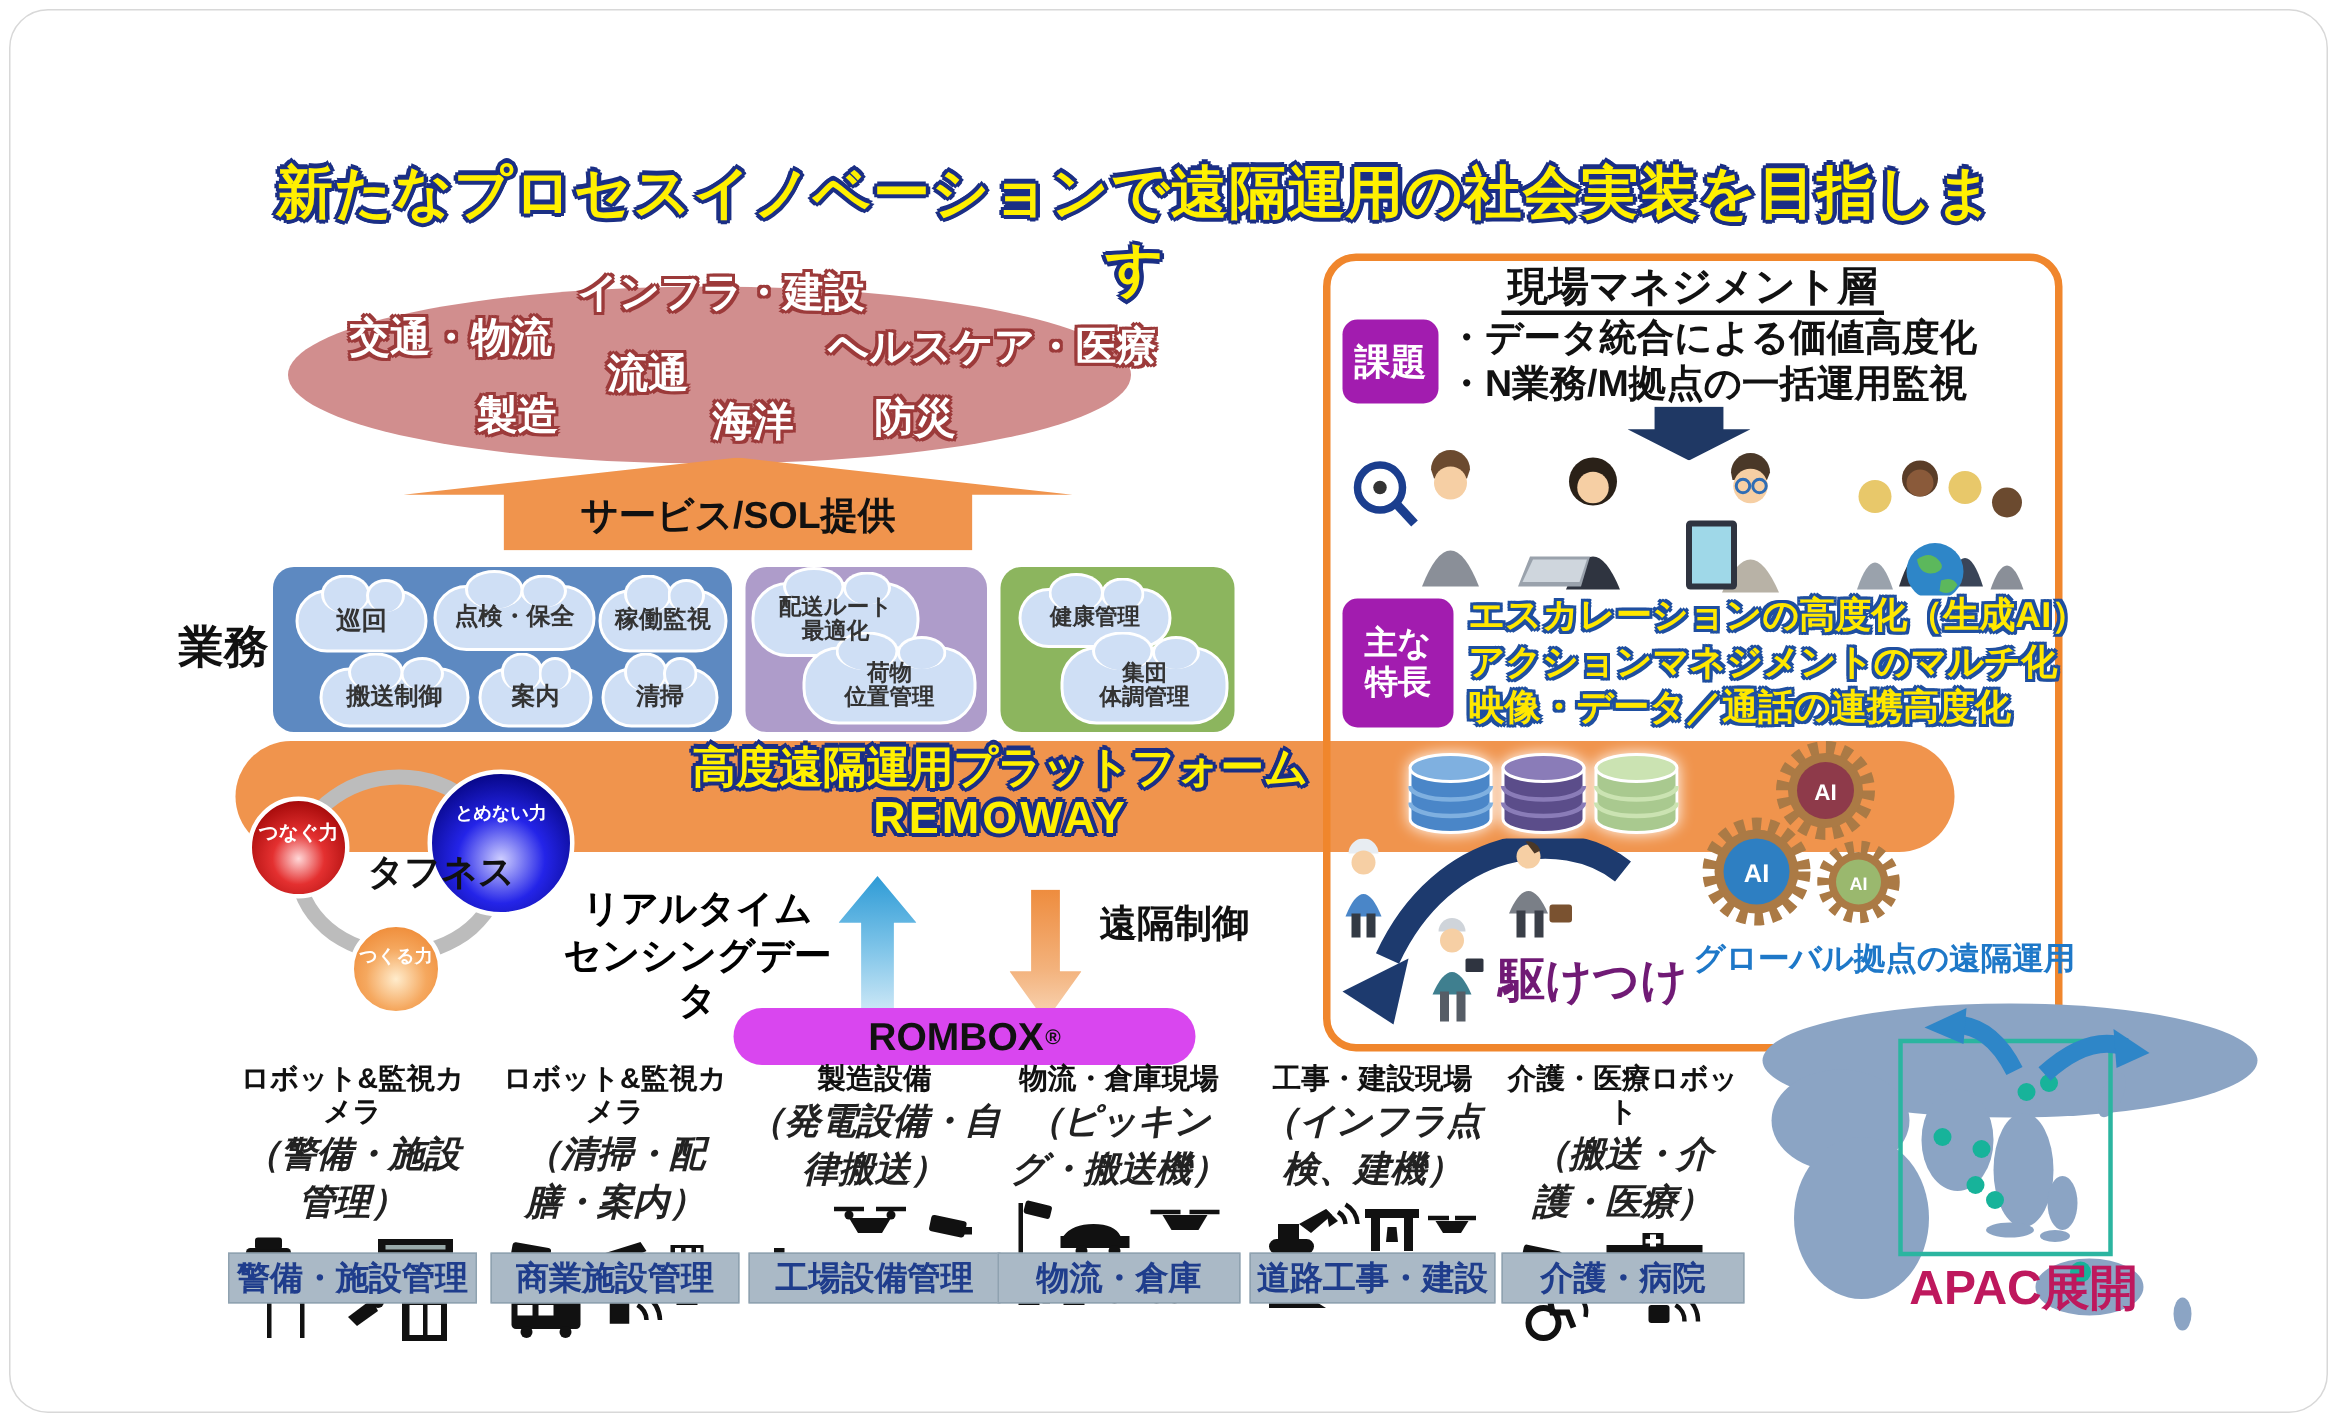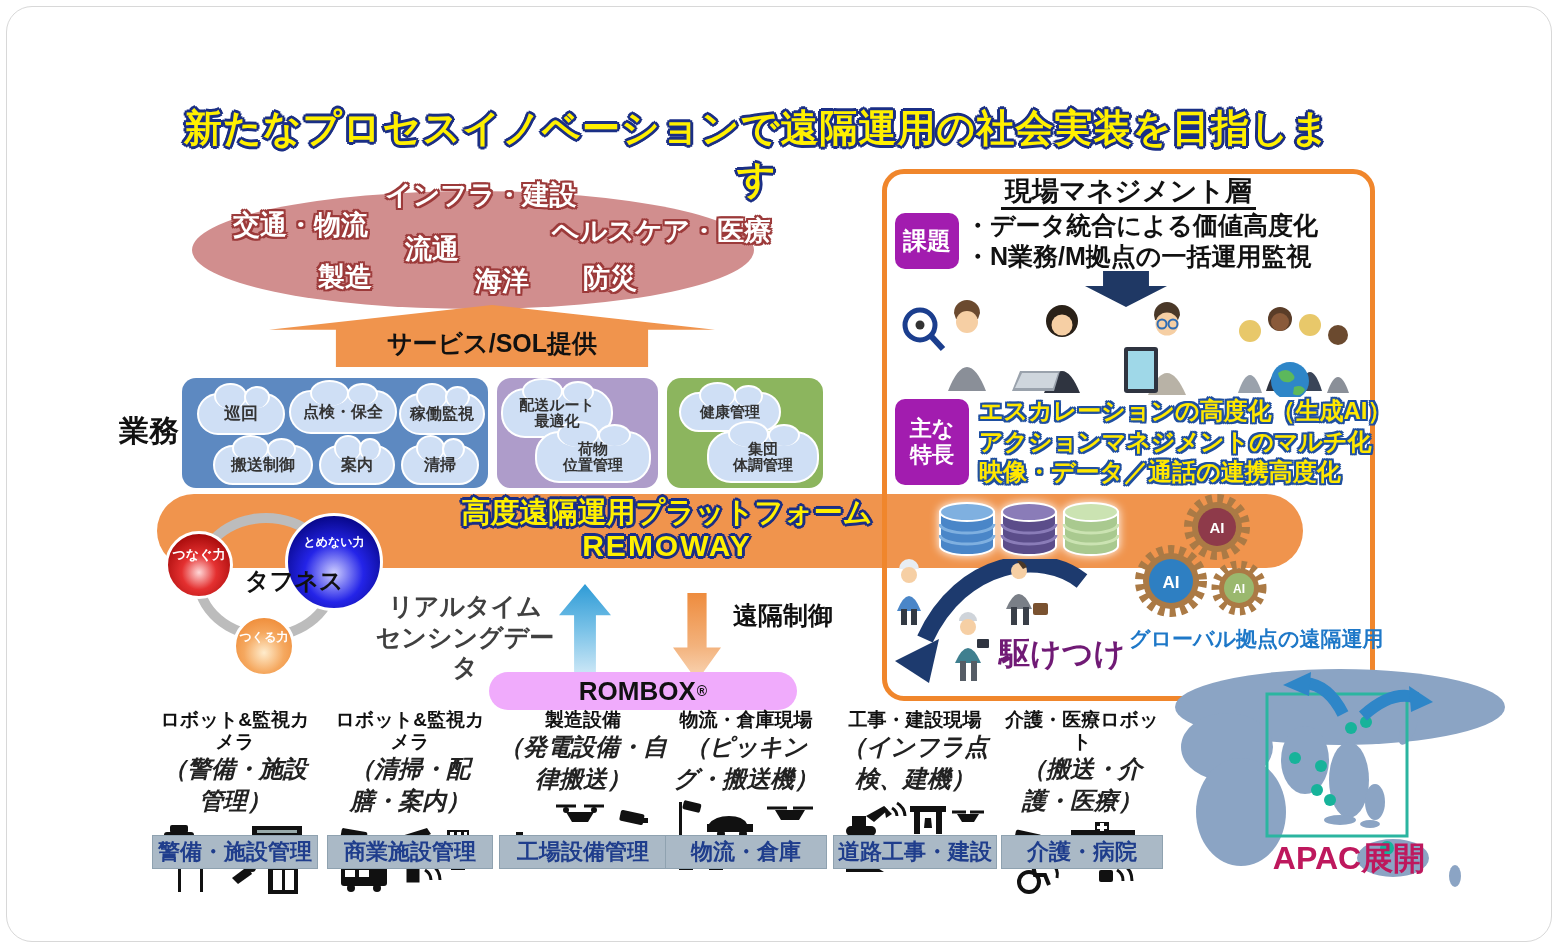--- a/index.html
+++ b/index.html
@@ -54,24 +54,24 @@
   .sp-orange{ left:226px; top:608px; width:62px; height:62px; font-size:12px; padding-top:11px;
               background:radial-gradient(circle at 50% 62%, #ffeccc 0%, #f5a85f 45%, #ee8630 90%); }
   .tough { left:238px; top:558px; font-size:24px; color:#111; }
 
   .up-arrow { left:552px; top:577px; width:52px; height:104px;
     background:linear-gradient(to top,#e6f3fb 0%,#7cc3e8 55%,#2e9bd6 100%);
     clip-path:polygon(50% 0%,100% 30%,71% 30%,71% 100%,29% 100%,29% 30%,0% 30%); }
   .down-arrow { left:666px; top:586px; width:48px; height:88px;
     background:linear-gradient(to bottom,#ee8c3e 0%,#f3b27c 60%,#f9d7b8 100%);
     clip-path:polygon(30% 0%,70% 0%,70% 62%,100% 62%,50% 100%,0% 62%,30% 62%); }
-  .sens-label { left:368px; top:584px; width:180px; font-size:25px; color:#404040; line-height:1.22; }
+  .sens-label { left:368px; top:584px; width:180px; font-size:25px; color:#000000; line-height:1.22; }
   .remote-label { left:726px; top:592px; font-size:25px; color:#111; }
 
-  .rombox { left:482px; top:665px; width:308px; height:38px; background:#f0abfc; border-radius:20px;
+  .rombox { left:482px; top:665px; width:308px; height:38px; background:#d946ef; border-radius:20px;
             display:flex; align-items:center; justify-content:center; font-size:26px; font-weight:bold; color:#111; }
   .rombox sup { font-size:14px; margin-left:1px; }
 
   .panel { left:875px; top:162px; width:493px; height:532px; border:5px solid #f0862c; border-radius:22px; }
   .panel-title { left:880px; top:166px; width:483px; font-size:27px; color:#111; }
   .panel-title span { border-bottom:3px solid #111; padding:0 4px 1px; }
   .badge { position:absolute; background:#a21caf; color:#fff; font-weight:bold; border-radius:10px;
            display:flex; align-items:center; justify-content:center; text-align:center; }
   .kadai-badge { left:888px; top:206px; width:64px; height:56px; font-size:24px; }
   .kadai-list { left:958px; top:203px; width:405px; font-size:25px; color:#111; font-weight:bold; line-height:1.24; }

